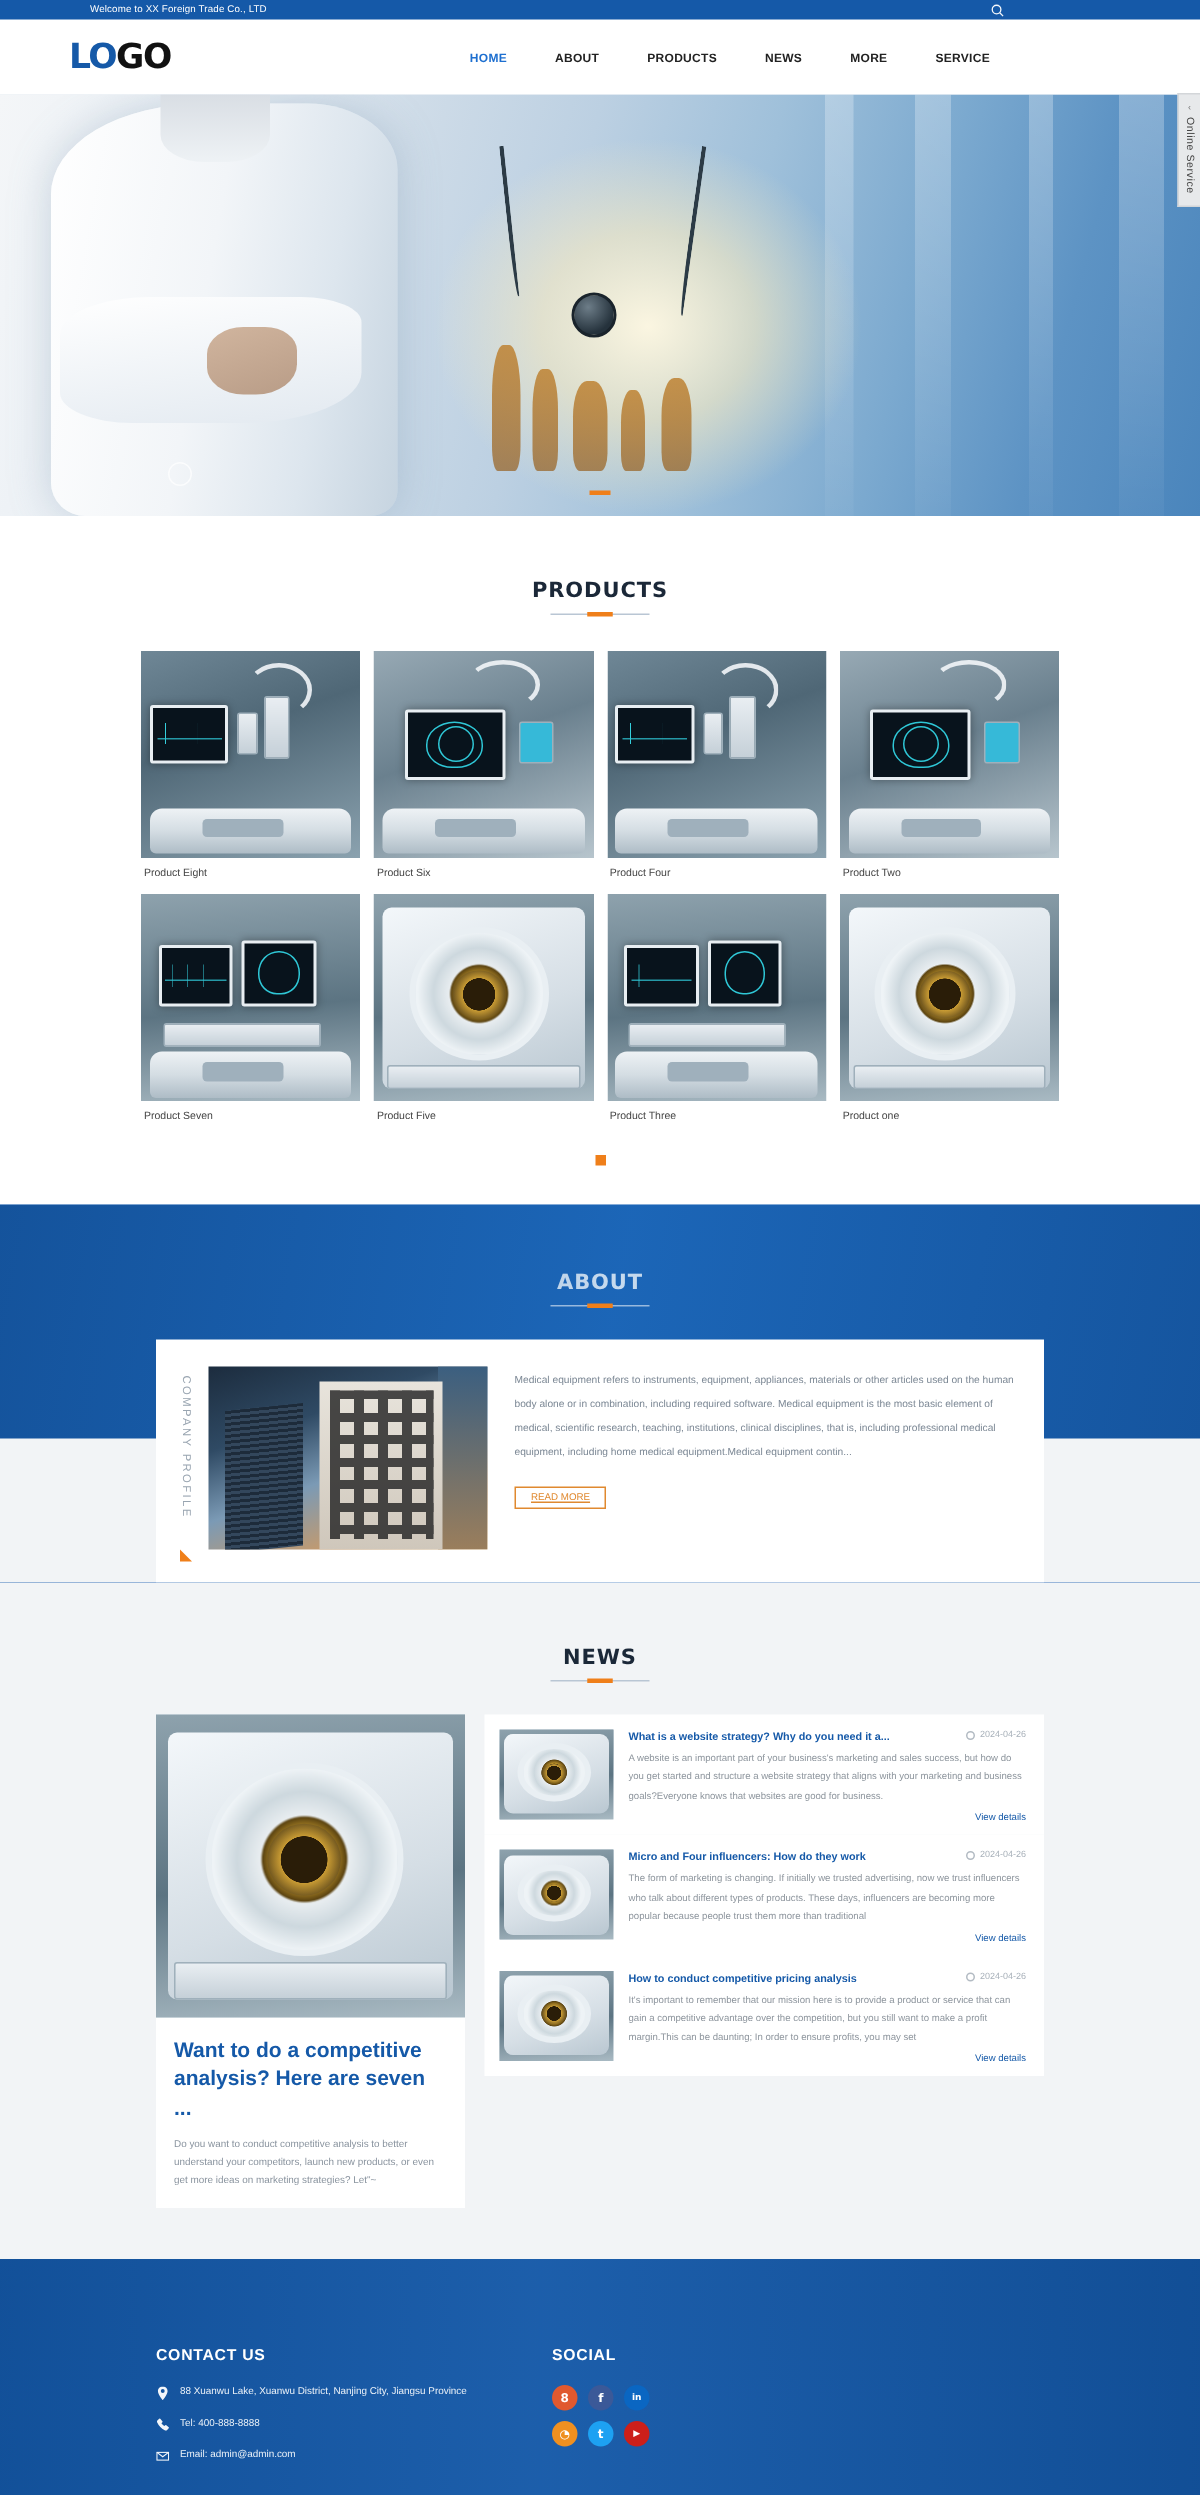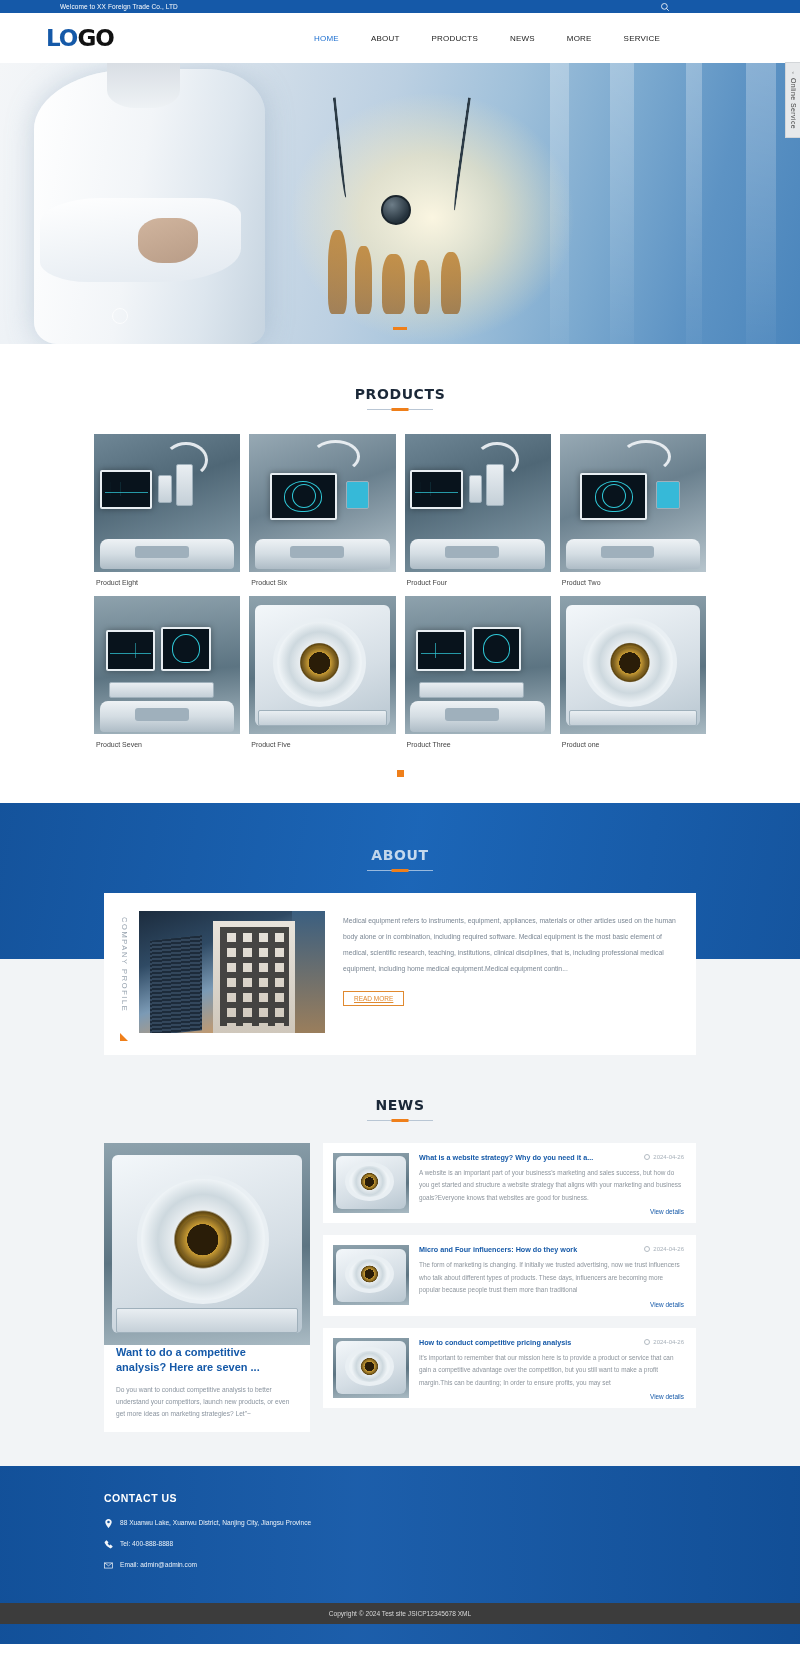--- a/index.html
+++ b/index.html
@@ -49,21 +49,21 @@
   .logo .go { color: #111; }
   .nav {
     margin-left: auto;
     display: flex;
     gap: 0px;
     align-items: center;
     padding-right: 78px;
   }
   .nav a {
     font-size: 8px;
-    font-weight: 400;
+    font-weight: 700;
     color: #222;
     text-decoration: none;
     padding: 0 16px;
     letter-spacing: .2px;
   }
   .nav a.active { color: #1d6fd0; }
 
   
   .hero {
     position: relative;
@@ -364,28 +364,28 @@
     display: flex; gap: 13px; align-items: flex-start;
   }
   .news-feature {
     width: 206px; background: #fff; padding-bottom: 12px;
   }
   .news-feature .nf-img {
     height: 202px; position: relative; overflow: hidden;
     background: linear-gradient(160deg,#9fb4c2 0%, #74909f 40%, #c9d6de 100%);
   }
   .news-feature h3 {
-    font-size: 11px; font-weight: 700; color: #1559a8;
-    padding: 0 12px 0; line-height: 1.4;
+    font-size: 14px; font-weight: 700; color: #1559a8;
+    padding: 12px 12px 0; line-height: 1.4;
   }
   .news-feature p {
     font-size: 6.6px; color: #8a949f; line-height: 1.85;
     padding: 8px 12px 0;
   }
-  .news-list { flex: 1; display: flex; flex-direction: column; gap: 12px; }
+  .news-list { flex: 1; display: flex; flex-direction: column; gap: 0; }
   .news-item {
     background: #fff; display: flex; padding: 10px 12px 8px 10px; gap: 10px;
   }
   .ni-thumb {
     width: 76px; height: 60px; flex: 0 0 auto; position: relative; overflow: hidden;
     background: linear-gradient(160deg,#a8bcc8 0%, #6f8b9b 45%, #cbd7de 100%);
   }
   .ni-body { flex: 1; min-width: 0; }
   .ni-head { display: flex; align-items: baseline; }
   .ni-title {
@@ -416,21 +416,21 @@
     background: linear-gradient(90deg, rgba(10,55,110,.25), rgba(255,255,255,.03) 45%, rgba(10,55,110,.3));
   }
   .footer-wrap {
     position: relative; z-index: 2;
     width: 592px; margin: 0 auto; display: flex; gap: 26px;
   }
   .fcol-contact { width: 238px; }
   .fcol-service { width: 190px; }
   .fcol-social { flex: 1; }
   .footer h4 {
-    font-size: 10.5px; font-weight: 700; letter-spacing: .5px; margin-bottom: 14px;
+    font-size: 10.5px; font-weight: 700; letter-spacing: .5px; margin-bottom: 14px; margin-top: 32px;
   }
   .frow {
     display: flex; gap: 7px; font-size: 6.6px; line-height: 1.65;
     margin-bottom: 10px; color: #eaf1f8; align-items: flex-start;
   }
   .fico {
     width: 9px; height: 9px; flex: 0 0 auto; opacity: .95; margin-top: 1px;
   }
   .fico svg { display: block; }
   .service-text { font-size: 6.6px; line-height: 1.85; color: #eaf1f8; }
@@ -795,17 +795,28 @@
           <svg viewBox="0 0 14 10" width="9" height="9" fill="none" stroke="#fff" stroke-width="1.1">
               <rect x="1" y="1" width="12" height="8"></rect>
               <path d="M1 1l6 4.5L13 1"></path>
             </svg>
         </span>
         <span>Email: admin@admin.com</span>
       </div>
     </div>
 
 
+    <div class="fcol-social">
+      <h4>SOCIAL</h4>
+      <div class="socials">
+        <span class="sico" style="background:#e0592f">8</span>
+        <span class="sico" style="background:#3b5998">f</span>
+        <span class="sico" style="background:#0a66c2;font-size:6px">in</span>
+        <span class="sico" style="background:#ef9020">◔</span>
+        <span class="sico" style="background:#1da1f2">t</span>
+        <span class="sico" style="background:#cc1f1a;font-size:6px">▶</span>
+      </div>
+    </div>
 
   </div>
 
   <div class="copyright">Copyright © 2024 Test site JSICP12345678 XML</div>
 </footer>
 
 </body></html>

